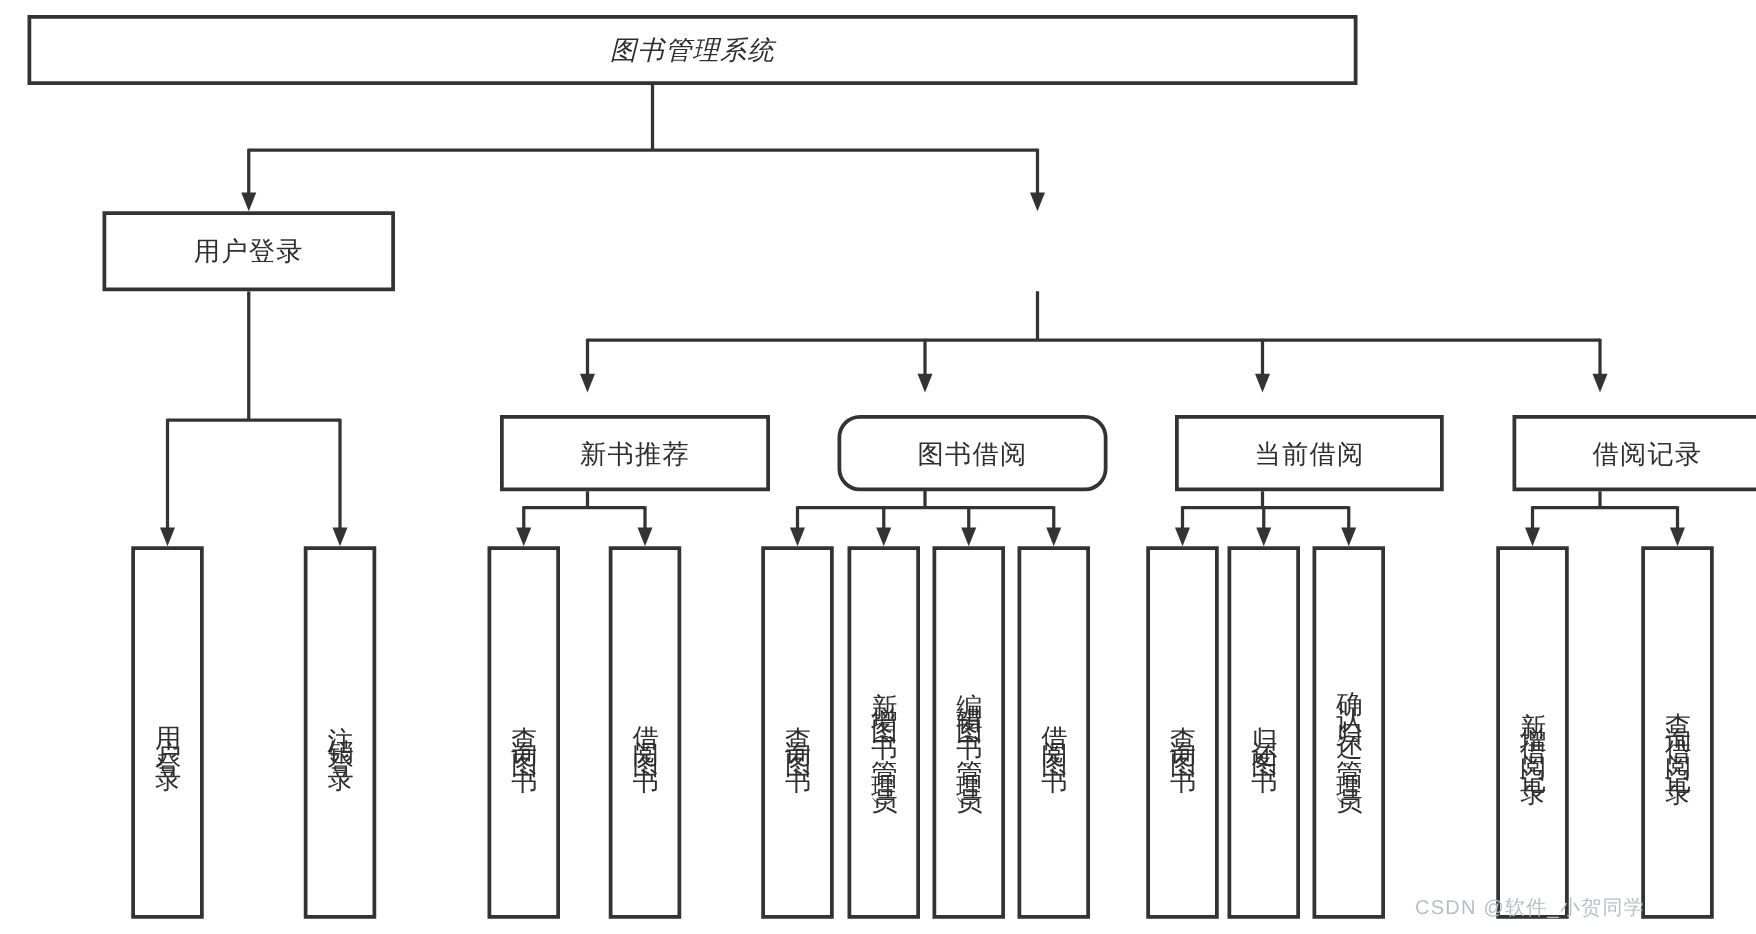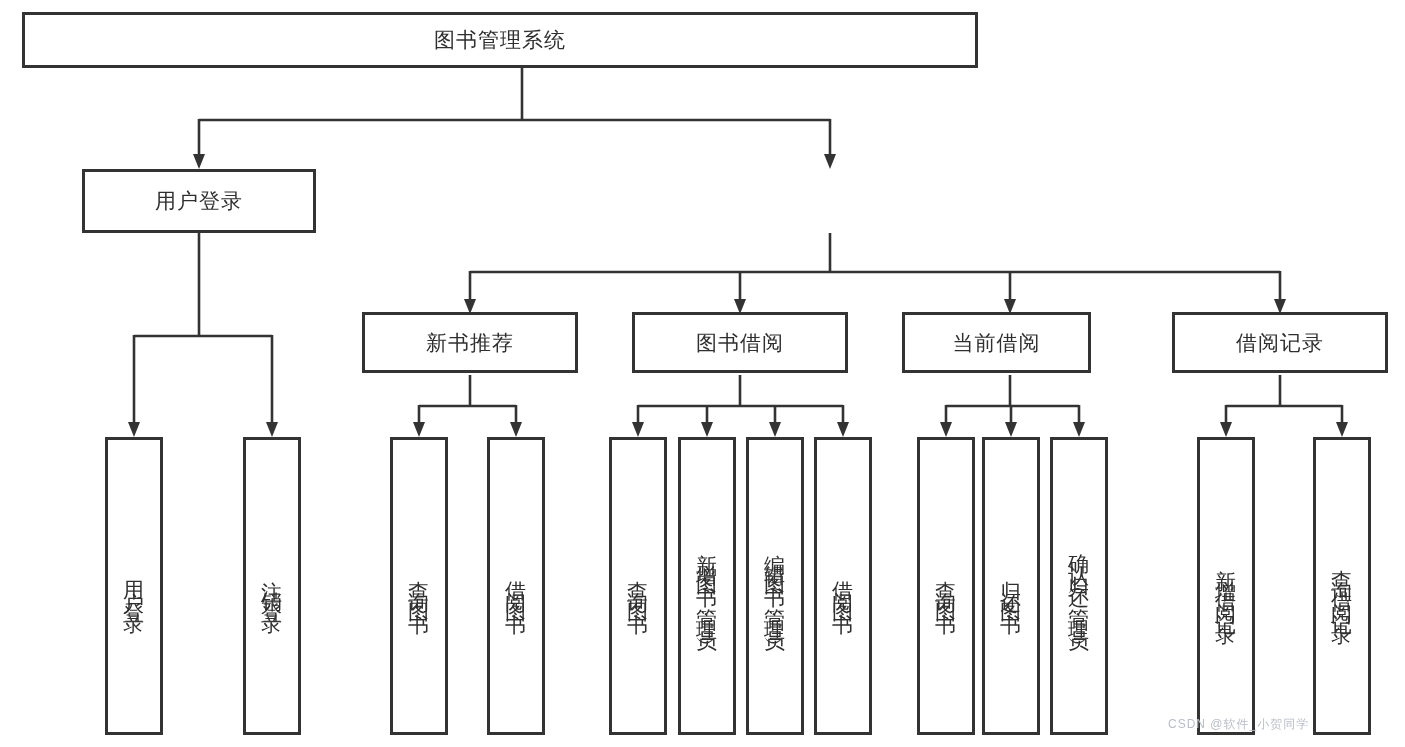--- a/index.html
+++ b/index.html
@@ -53,44 +53,44 @@
   .v-node .label {
     writing-mode: vertical-rl;
     text-orientation: mixed;
     font-size: 21px;
     line-height: 1;
     letter-spacing: 11px;
     white-space: nowrap;
   }
 
   
-  .n-root   { left: 22px;  top: 12px;  width: 956px; height: 56px; }
+  .n-root   { left: 22px;  top: 12px;  width: 1064px; height: 56px; font-style: italic; }
   
   .n-login  { left: 82px;  top: 169px; width: 234px;  height: 64px; }
   .n-bkmgmt { left: 712px; top: 169px; width: 236px;  height: 64px; }
   
-  .n-l3     { top: 312px; height: 61px; width: 216px; }
+  .n-l3     { top: 332px; height: 61px; width: 216px; margin-left: 38px; }
   .n-newrec { left: 362px; }
-  .n-borrow { left: 632px; }
-  .n-curr   { left: 902px; width: 189px; align-items: center; }
+  .n-borrow { left: 632px; border-radius: 18px; }
+  .n-curr   { left: 902px; width: 215px; align-items: center; }
   .n-record { left: 1172px; font-family: Liberation Serif, serif; }
   
   .leaf { top: 437px; height: 298px; width: 58px; }
   .lf-a1 { left: 105px; }  .lf-a2 { left: 243px; }
   .lf-b1 { left: 390px; }  .lf-b2 { left: 487px; }
   .lf-c1 { left: 609px; }  .lf-c2 { left: 678px; }
   .lf-c3 { left: 746px; }  .lf-c4 { left: 814px; }
   .lf-d1 { left: 917px; }  .lf-d2 { left: 982px; }  .lf-d3 { left: 1050px; }
   .lf-e1 { left: 1197px; } .lf-e2 { left: 1313px; }
 
   .watermark {
     position: absolute;
-    left: 1168px;
+    left: 1132px;
     top: 716px;
-    font-size: 12px;
+    font-size: 16px;
     color: var(--watermark);
     letter-spacing: 1px;
     white-space: nowrap;
     z-index: 5;
   }
 </style>
 </head>
 <body>
 
 <div class="stage">

